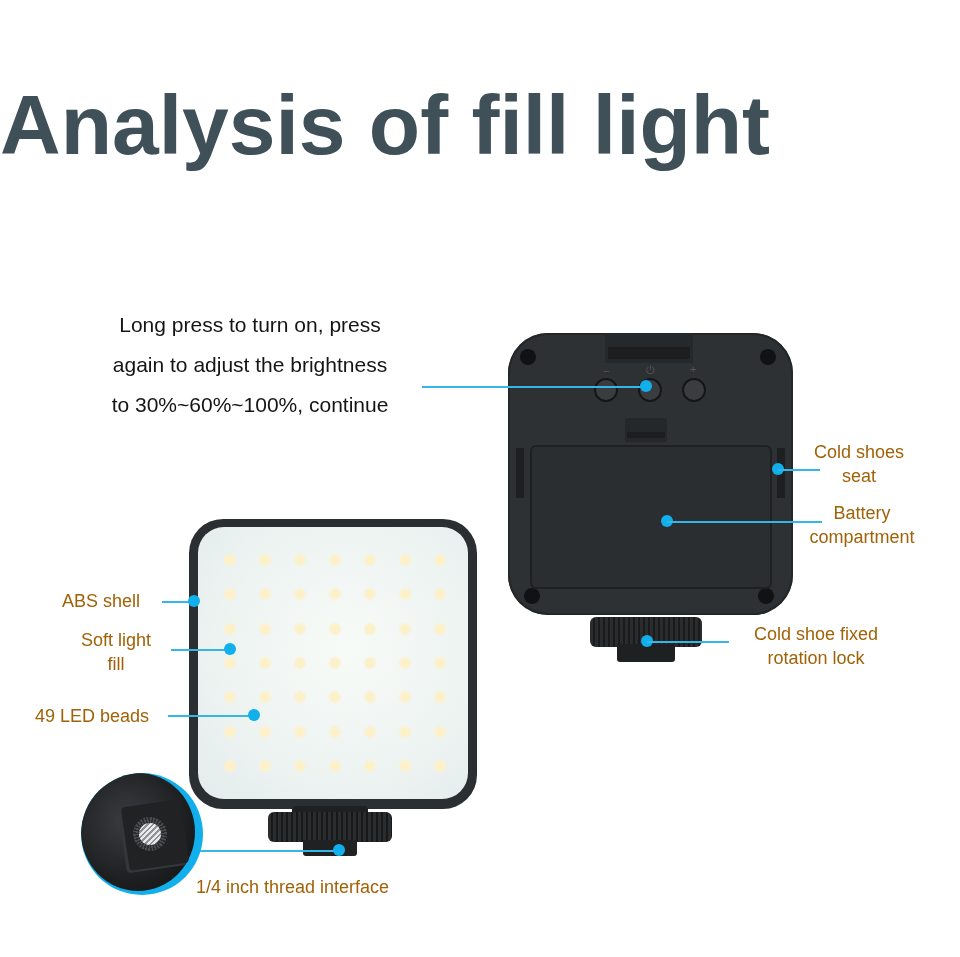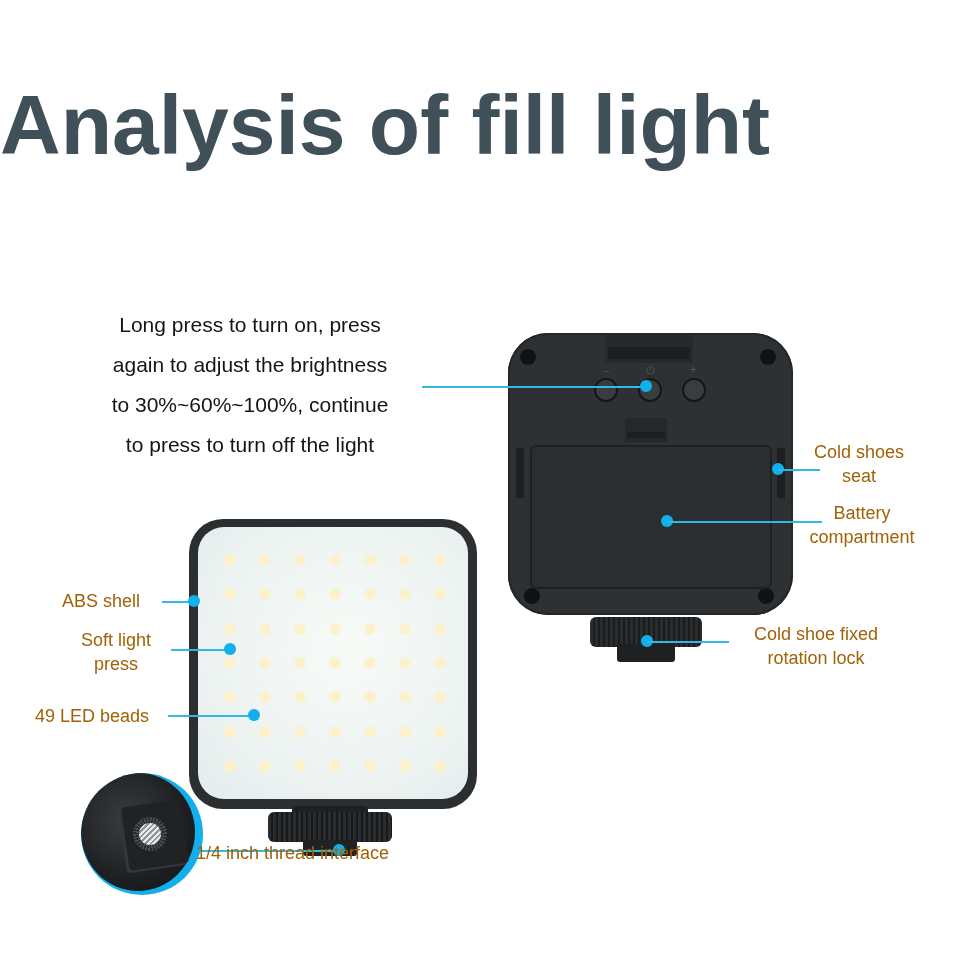--- a/index.html
+++ b/index.html
@@ -101,21 +101,20 @@
 </style>
 </head>
 <body>
 
 <div class="title">Analysis of fill light</div>
 
 <div class="desc">
   <div>Long press to turn on, press</div>
   <div>again to adjust the brightness</div>
   <div>to 30%~60%~100%, continue</div>
-  <div>to press to turn off the light</div>
 </div>
 
 <div>
   <div class="back-body"></div>
   <div class="back-top-tab"></div>
   <div class="back-top-tab-inner"></div>
   <div class="screw" style="left:520px;top:349px;"></div>
   <div class="screw" style="left:760px;top:349px;"></div>
   <div class="screw" style="left:524px;top:588px;"></div>
   <div class="screw" style="left:758px;top:588px;"></div>
@@ -219,30 +218,30 @@
   <div class="front-knob"></div>
   <div class="front-foot"></div>
 </div>
 
 <div class="label" style="left:62px;top:589px;">ABS shell</div>
 <div class="line" style="left:162px;top:601px;width:30px;"></div>
 <div class="dot" style="left:188px;top:595px;"></div>
 
 <div class="label" style="left:64px;top:628px;width:104px;">
   <div>Soft light</div>
-  <div>press</div>
+  <div>fill</div>
 </div>
 <div class="line" style="left:171px;top:649px;width:58px;"></div>
 <div class="dot" style="left:224px;top:643px;"></div>
 
 <div class="label" style="left:35px;top:704px;">49 LED beads</div>
 <div class="line" style="left:168px;top:715px;width:86px;"></div>
 <div class="dot" style="left:248px;top:709px;"></div>
 
 <div class="inset">
   <div class="inset-inner"></div>
   <div class="inset-plate"></div>
   <div class="inset-gear"></div>
   <div class="inset-thread"></div>
 </div>
 <div class="line" style="left:200px;top:850px;width:140px;"></div>
 <div class="dot" style="left:333px;top:844px;"></div>
-<div class="label" style="left:196px;top:841px;">1/4 inch thread interface</div>
+<div class="label" style="left:196px;top:875px;">1/4 inch thread interface</div>
 
 </body></html>

